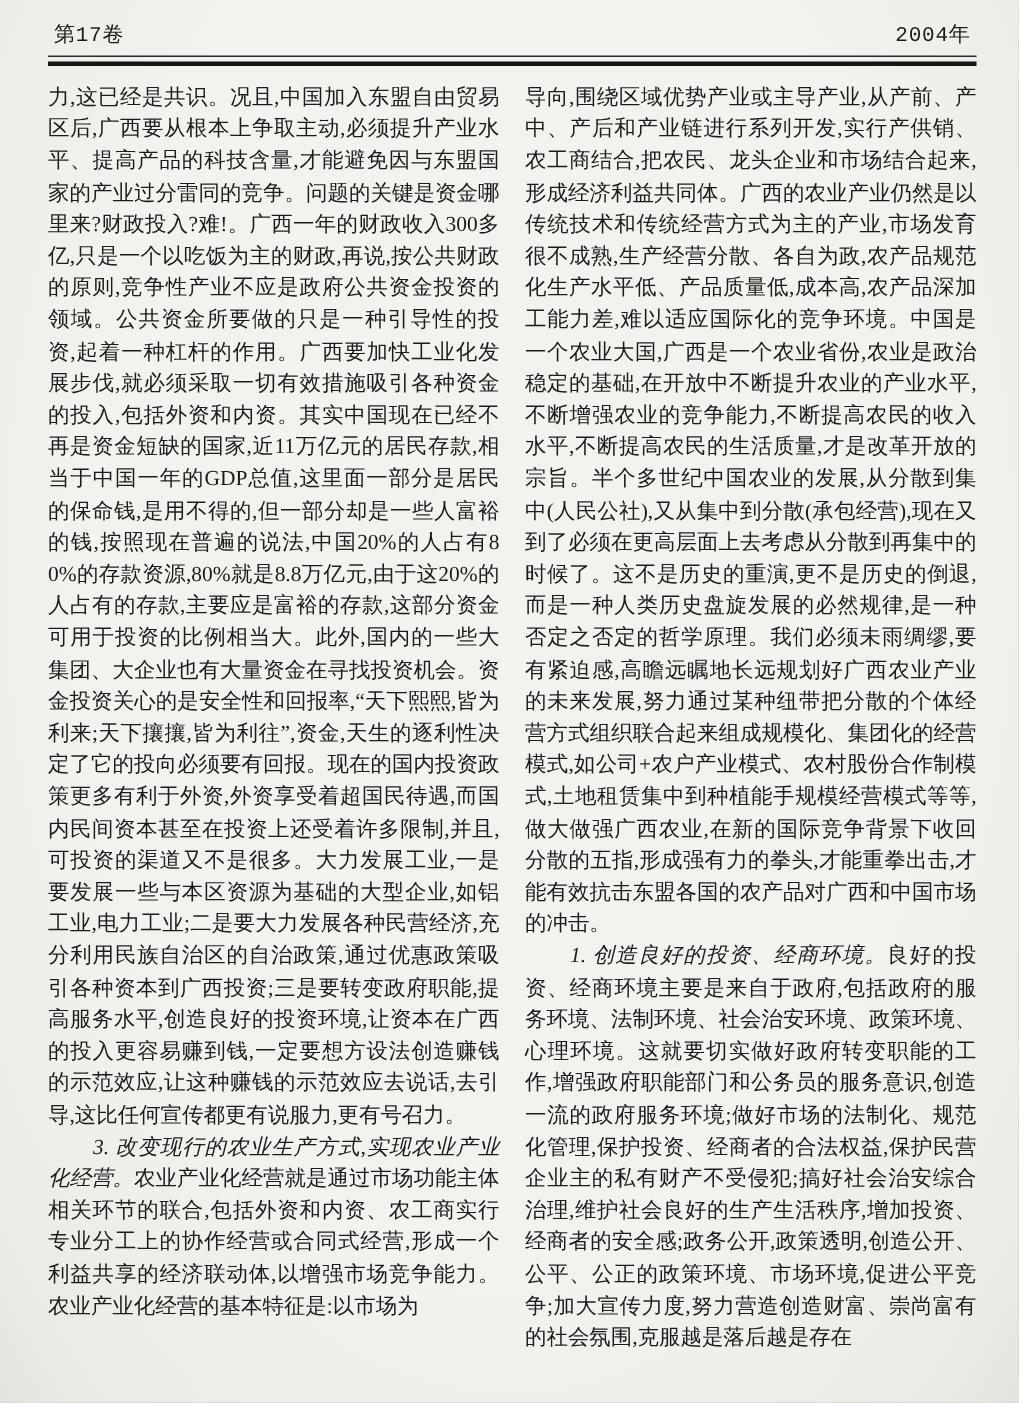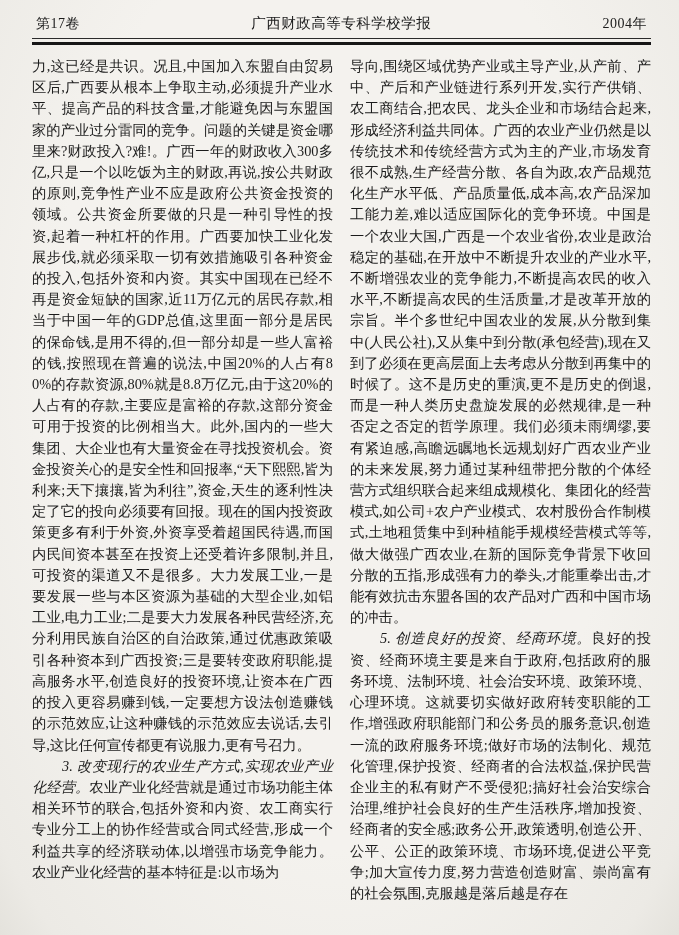--- a/index.html
+++ b/index.html
@@ -16,24 +16,25 @@
     background:
       radial-gradient(ellipse at 50% 40%, #f4f2ee 60%, #eceae5 92%, #e4e2dc 100%);
     color: #1b1b1b;
     font-family: "Liberation Serif", "DejaVu Serif", serif;
     padding: 12px 28px 8px 32px;
     overflow: hidden;
   }
   .header-row {
     display: flex;
     justify-content: space-between;
-    align-items: center;
+    align-items: flex-start;
     font-size: 14px;
     letter-spacing: 0.5px;
     padding: 2px 4px 5px 4px;
+    font-family: Liberation Mono, monospace;
   }
   .header-center { font-size: 14.5px; }
   .header-rule {
     height: 3px;
     border-top: 1.5px solid #2b2b2b;
     border-bottom: 3.5px solid #161616;
     margin: 0 0 11px 0;
   }
   .columns {
     display: flex;
@@ -51,33 +52,32 @@
   .indent { text-indent: 2.1em; }
   .kai { font-style: italic; }
 </style>
 </head>
 <body>
 
 <div class="page">
 
   <div class="header-row">
     <span class="header-left">第17卷</span>
-    <span class="header-center">广西财政高等专科学校学报</span>
     <span class="header-right">2004年</span>
   </div>
 
   <div class="header-rule"></div>
 
   <div class="columns">
 
     <div class="col">
       <p>力,这已经是共识。况且,中国加入东盟自由贸易区后,广西要从根本上争取主动,必须提升产业水平、提高产品的科技含量,才能避免因与东盟国家的产业过分雷同的竞争。问题的关键是资金哪里来?财政投入?难!。广西一年的财政收入300多亿,只是一个以吃饭为主的财政,再说,按公共财政的原则,竞争性产业不应是政府公共资金投资的领域。公共资金所要做的只是一种引导性的投资,起着一种杠杆的作用。广西要加快工业化发展步伐,就必须采取一切有效措施吸引各种资金的投入,包括外资和内资。其实中国现在已经不再是资金短缺的国家,近11万亿元的居民存款,相当于中国一年的GDP总值,这里面一部分是居民的保命钱,是用不得的,但一部分却是一些人富裕的钱,按照现在普遍的说法,中国20%的人占有80%的存款资源,80%就是8.8万亿元,由于这20%的人占有的存款,主要应是富裕的存款,这部分资金可用于投资的比例相当大。此外,国内的一些大集团、大企业也有大量资金在寻找投资机会。资金投资关心的是安全性和回报率,“天下熙熙,皆为利来;天下攘攘,皆为利往”,资金,天生的逐利性决定了它的投向必须要有回报。现在的国内投资政策更多有利于外资,外资享受着超国民待遇,而国内民间资本甚至在投资上还受着许多限制,并且,可投资的渠道又不是很多。大力发展工业,一是要发展一些与本区资源为基础的大型企业,如铝工业,电力工业;二是要大力发展各种民营经济,充分利用民族自治区的自治政策,通过优惠政策吸引各种资本到广西投资;三是要转变政府职能,提高服务水平,创造良好的投资环境,让资本在广西的投入更容易赚到钱,一定要想方设法创造赚钱的示范效应,让这种赚钱的示范效应去说话,去引导,这比任何宣传都更有说服力,更有号召力。</p>
       <p class="indent"><span class="kai">3. 改变现行的农业生产方式,实现农业产业化经营。</span><span>农业产业化经营就是通过市场功能主体相关环节的联合,包括外资和内资、农工商实行专业分工上的协作经营或合同式经营,形成一个利益共享的经济联动体,以增强市场竞争能力。农业产业化经营的基本特征是:以市场为</span></p>
     </div>
 
     <div class="col">
       <p>导向,围绕区域优势产业或主导产业,从产前、产中、产后和产业链进行系列开发,实行产供销、农工商结合,把农民、龙头企业和市场结合起来,形成经济利益共同体。广西的农业产业仍然是以传统技术和传统经营方式为主的产业,市场发育很不成熟,生产经营分散、各自为政,农产品规范化生产水平低、产品质量低,成本高,农产品深加工能力差,难以适应国际化的竞争环境。中国是一个农业大国,广西是一个农业省份,农业是政治稳定的基础,在开放中不断提升农业的产业水平,不断增强农业的竞争能力,不断提高农民的收入水平,不断提高农民的生活质量,才是改革开放的宗旨。半个多世纪中国农业的发展,从分散到集中(人民公社),又从集中到分散(承包经营),现在又到了必须在更高层面上去考虑从分散到再集中的时候了。这不是历史的重演,更不是历史的倒退,而是一种人类历史盘旋发展的必然规律,是一种否定之否定的哲学原理。我们必须未雨绸缪,要有紧迫感,高瞻远瞩地长远规划好广西农业产业的未来发展,努力通过某种纽带把分散的个体经营方式组织联合起来组成规模化、集团化的经营模式,如公司+农户产业模式、农村股份合作制模式,土地租赁集中到种植能手规模经营模式等等,做大做强广西农业,在新的国际竞争背景下收回分散的五指,形成强有力的拳头,才能重拳出击,才能有效抗击东盟各国的农产品对广西和中国市场的冲击。</p>
-      <p class="indent"><span class="kai">5. 创造良好的投资、经商环境。</span><span>良好的投资、经商环境主要是来自于政府,包括政府的服务环境、法制环境、社会治安环境、政策环境、心理环境。这就要切实做好政府转变职能的工作,增强政府职能部门和公务员的服务意识,创造一流的政府服务环境;做好市场的法制化、规范化管理,保护投资、经商者的合法权益,保护民营企业主的私有财产不受侵犯;搞好社会治安综合治理,维护社会良好的生产生活秩序,增加投资、经商者的安全感;政务公开,政策透明,创造公开、公平、公正的政策环境、市场环境,促进公平竞争;加大宣传力度,努力营造创造财富、崇尚富有的社会氛围,克服越是落后越是存在</span></p>
+      <p class="indent"><span class="kai">1. 创造良好的投资、经商环境。</span><span>良好的投资、经商环境主要是来自于政府,包括政府的服务环境、法制环境、社会治安环境、政策环境、心理环境。这就要切实做好政府转变职能的工作,增强政府职能部门和公务员的服务意识,创造一流的政府服务环境;做好市场的法制化、规范化管理,保护投资、经商者的合法权益,保护民营企业主的私有财产不受侵犯;搞好社会治安综合治理,维护社会良好的生产生活秩序,增加投资、经商者的安全感;政务公开,政策透明,创造公开、公平、公正的政策环境、市场环境,促进公平竞争;加大宣传力度,努力营造创造财富、崇尚富有的社会氛围,克服越是落后越是存在</span></p>
     </div>
 
   </div>
 
 </div>
 
 </body></html>

